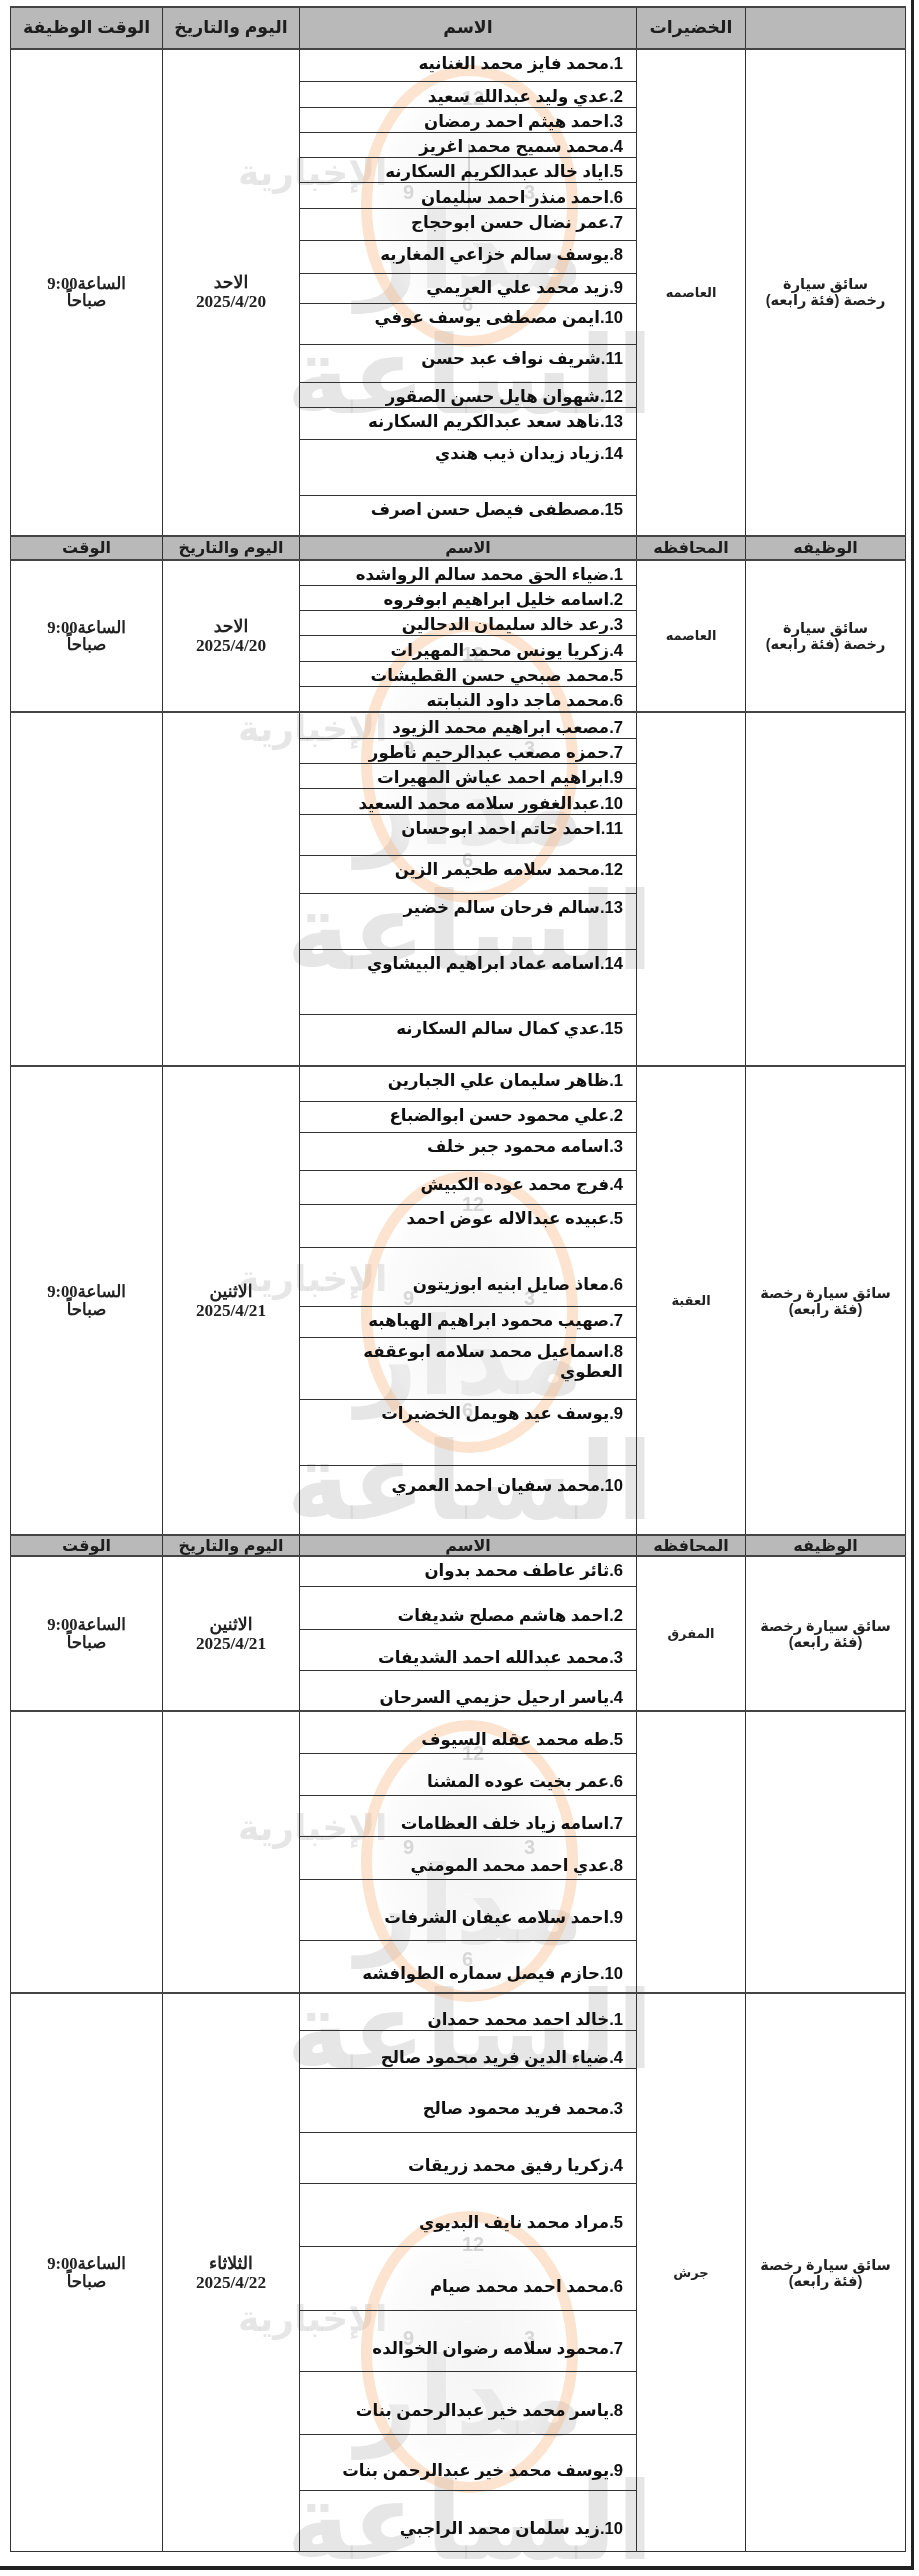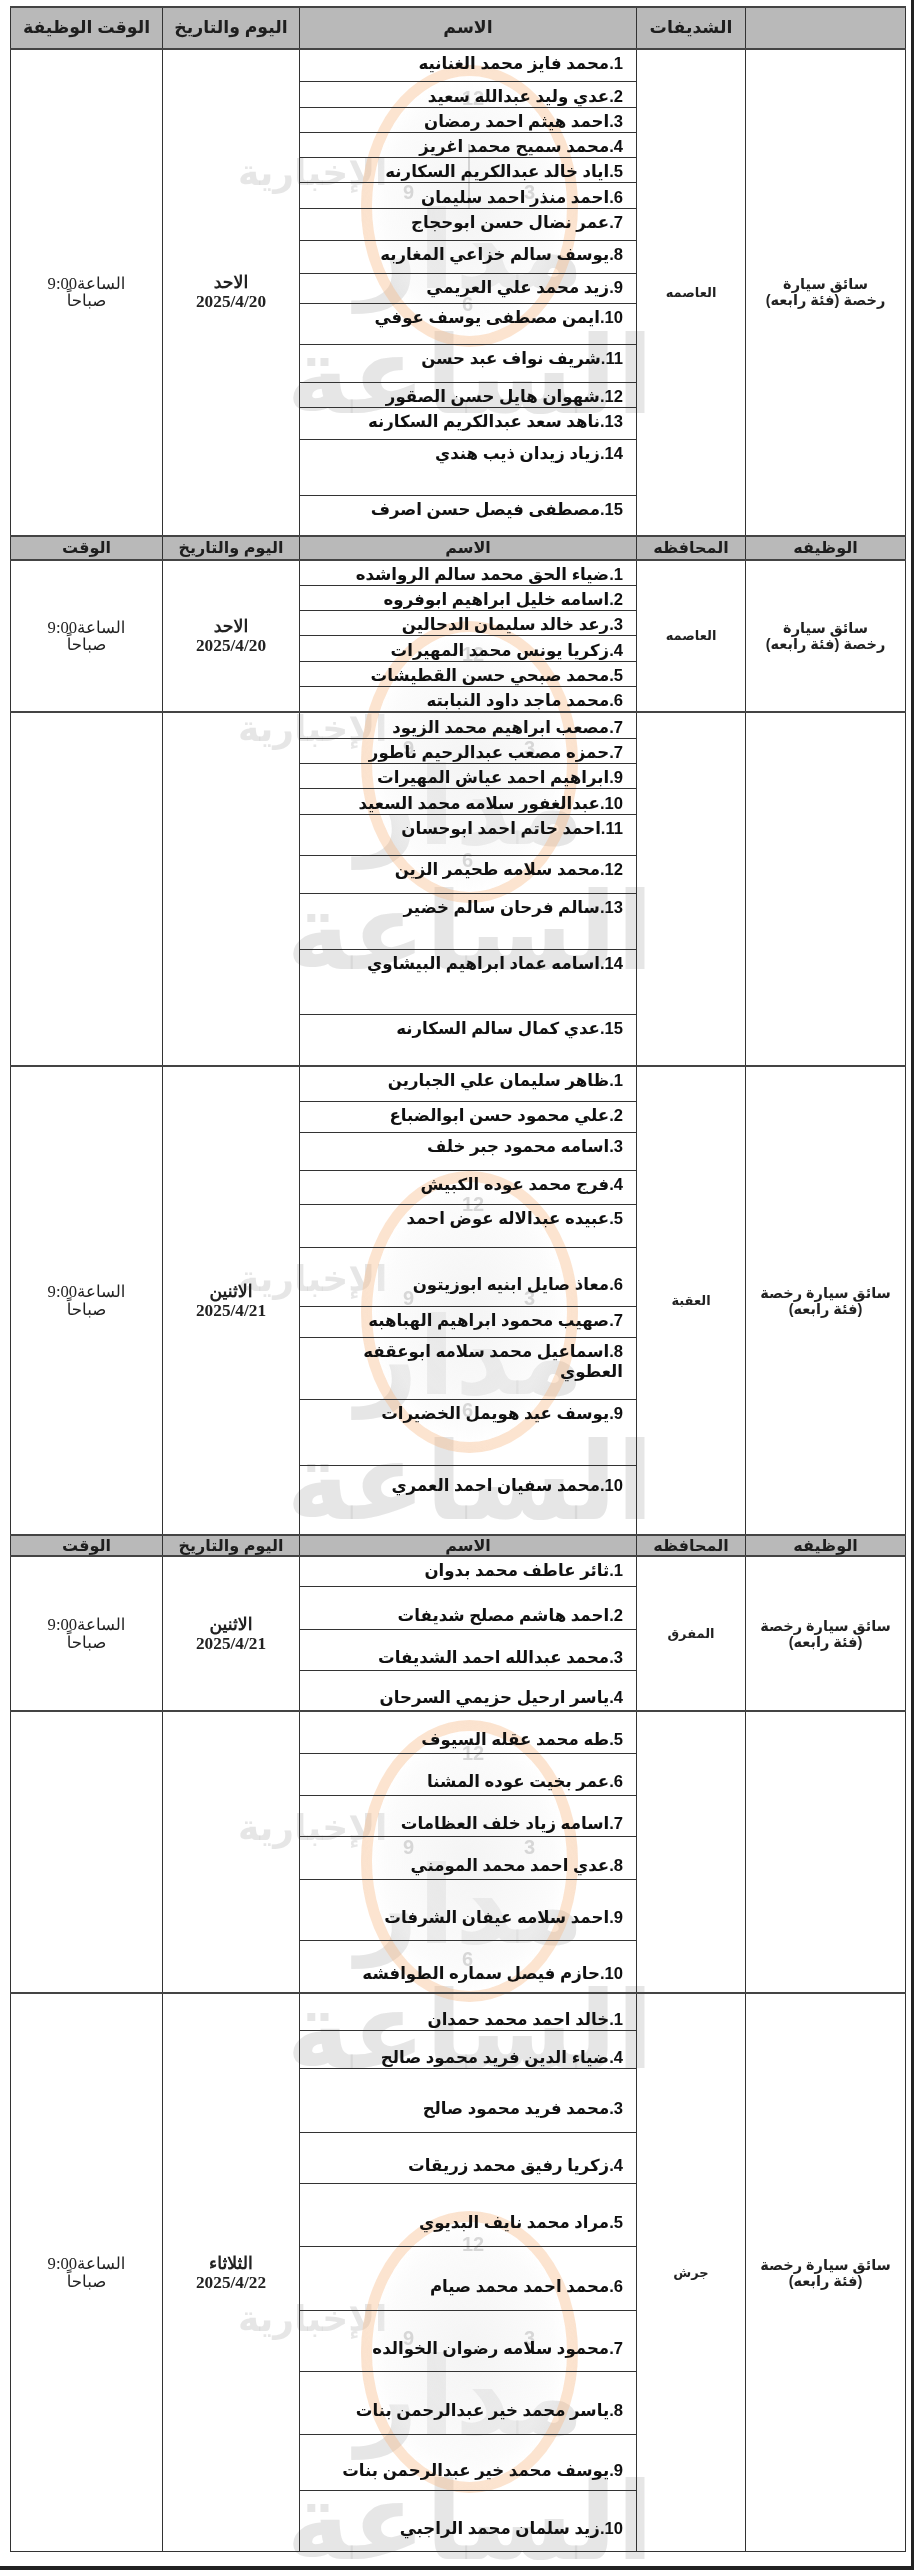--- a/index.html
+++ b/index.html
@@ -30,21 +30,21 @@
 
   .c-job { width: 160px; }
   .c-gov { width: 109px; }
   .c-name { width: 337px; }
   .c-date { width: 137px; }
   .c-time { width: 152px; }
 
   .job-text { font-size: 14.5px; line-height: 16px; font-weight: bold; color: #222; }
   .gov-text { font-size: 13px; font-weight: bold; color: #222; }
   .date-text { font-family: "Liberation Serif", "DejaVu Serif", serif; font-size: 17.3px; font-weight: bold; line-height: 19px; color: #222; }
-  .time-text { font-family: "Liberation Serif", "DejaVu Serif", serif; font-size: 16.6px; font-weight: normal; line-height: 17.3px; color: #222; }
+  .time-text { font-family: "Liberation Serif", "DejaVu Serif", serif; font-size: 16.6px; font-weight: bold; line-height: 17.3px; color: #222; }
 
   td.name-cell { text-align: right; padding-right: 13px; font-size: 16.6px; font-weight: bold; color: #111;
                  vertical-align: top; padding-top: 4.3px; background: rgba(255,255,255,0); }
   td.name-cell.mid { vertical-align: middle; padding-top: 16px; }
 </style>
 </head>
 <body>
 
 <div class="page-frame"></div>
 
@@ -104,21 +104,21 @@
     <col class="c-job">
         <col class="c-gov">
         <col class="c-name">
         <col class="c-date">
         <col class="c-time">
   </colgroup>
 
   <tbody>
         <tr class="hdr">
     <th class="h-tall"></th>
-    <th class="h-tall">الشديفات</th>
+    <th class="h-tall">الخضيرات</th>
     <th class="h-tall">الاسم</th>
     <th class="h-tall">اليوم والتاريخ</th>
     <th class="h-tall">الوقت الوظيفة</th>
   </tr>
 
   <tr style="height:33px">
     <td rowspan="15">
             <div class="job-text">
               <div>سائق سيارة</div>
               <div>رخصة (فئة رابعه)</div>
@@ -319,21 +319,21 @@
   </tr>
 
   <tr style="height:30px">
     <td rowspan="4">
             <div class="job-text">
               <div>سائق سيارة رخصة</div>
               <div>(فئة رابعه)</div>
             </div>
           </td>
     <td rowspan="4"><span class="gov-text">المفرق</span></td>
-    <td class="name-cell">1.ثائر عاطف محمد بدوان</td>
+    <td class="name-cell">6.ثائر عاطف محمد بدوان</td>
     <td rowspan="4">
             <div class="date-text">
               <div>الاثنين</div>
               <div>2025/4/21</div>
             </div>
           </td>
     <td rowspan="4">
             <div class="time-text">
               <div>الساعة9:00</div>
               <div>صباحاً</div>

